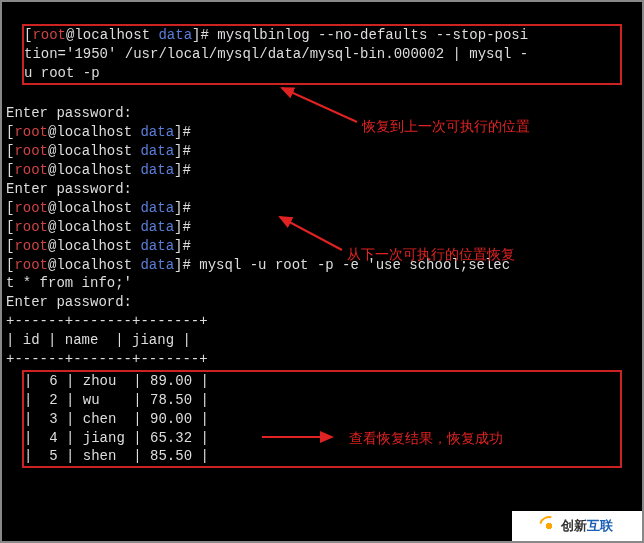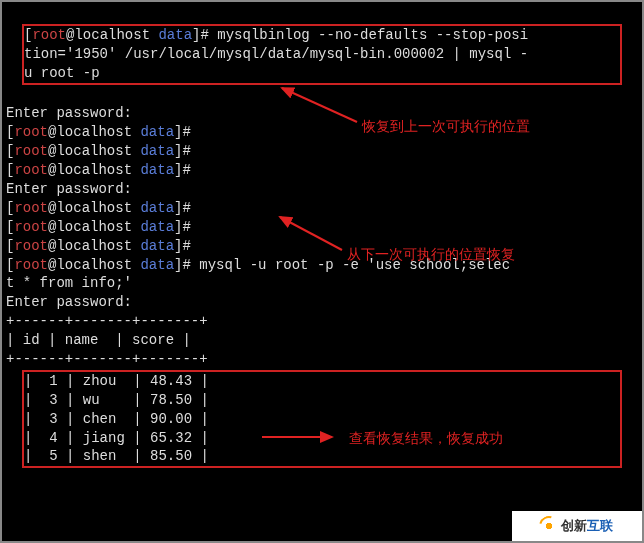--- a/index.html
+++ b/index.html
@@ -89,24 +89,24 @@
 <span><span class="prompt-white">[</span><span class="prompt-root">root</span><span class="prompt-white">@</span><span class="prompt-white">localhost</span> <span class="prompt-path">data</span><span class="prompt-white">]#</span></span>
 <span><span class="prompt-white">[</span><span class="prompt-root">root</span><span class="prompt-white">@</span><span class="prompt-white">localhost</span> <span class="prompt-path">data</span><span class="prompt-white">]#</span></span>
 <span>Enter password:</span>
 <span><span class="prompt-white">[</span><span class="prompt-root">root</span><span class="prompt-white">@</span><span class="prompt-white">localhost</span> <span class="prompt-path">data</span><span class="prompt-white">]#</span></span>
 <span><span class="prompt-white">[</span><span class="prompt-root">root</span><span class="prompt-white">@</span><span class="prompt-white">localhost</span> <span class="prompt-path">data</span><span class="prompt-white">]#</span></span>
 <span><span class="prompt-white">[</span><span class="prompt-root">root</span><span class="prompt-white">@</span><span class="prompt-white">localhost</span> <span class="prompt-path">data</span><span class="prompt-white">]#</span></span>
 <span><span class="prompt-white">[</span><span class="prompt-root">root</span><span class="prompt-white">@</span><span class="prompt-white">localhost</span> <span class="prompt-path">data</span><span class="prompt-white">]#</span></span> <span class="cmd">mysql -u root -p -e 'use school;selec
 t * from info;'</span>
 <span>Enter password:</span>
 <span>+------+-------+-------+</span>
-<span>| id | name  | score |</span>
+<span>| id | name  | jiang |</span>
 <span>+------+-------+-------+</span>
-<div class="box-red"><span>|  1 | zhou  | 48.43 |</span>
-<span>|  3 | wu    | 78.50 |</span>
+<div class="box-red"><span>|  6 | zhou  | 89.00 |</span>
+<span>|  2 | wu    | 78.50 |</span>
 <span>|  3 | chen  | 90.00 |</span>
 <span>|  4 | jiang | 65.32 |</span>
 <span>|  5 | shen  | 85.50 |</span></div>
 
 
 </div>
 
 <svg class="arrow" style="left:270px;top:80px;width:90px;height:45px">
   <defs>
       <marker id="ah1" markerWidth="8" markerHeight="8" refX="6" refY="3" orient="auto">

